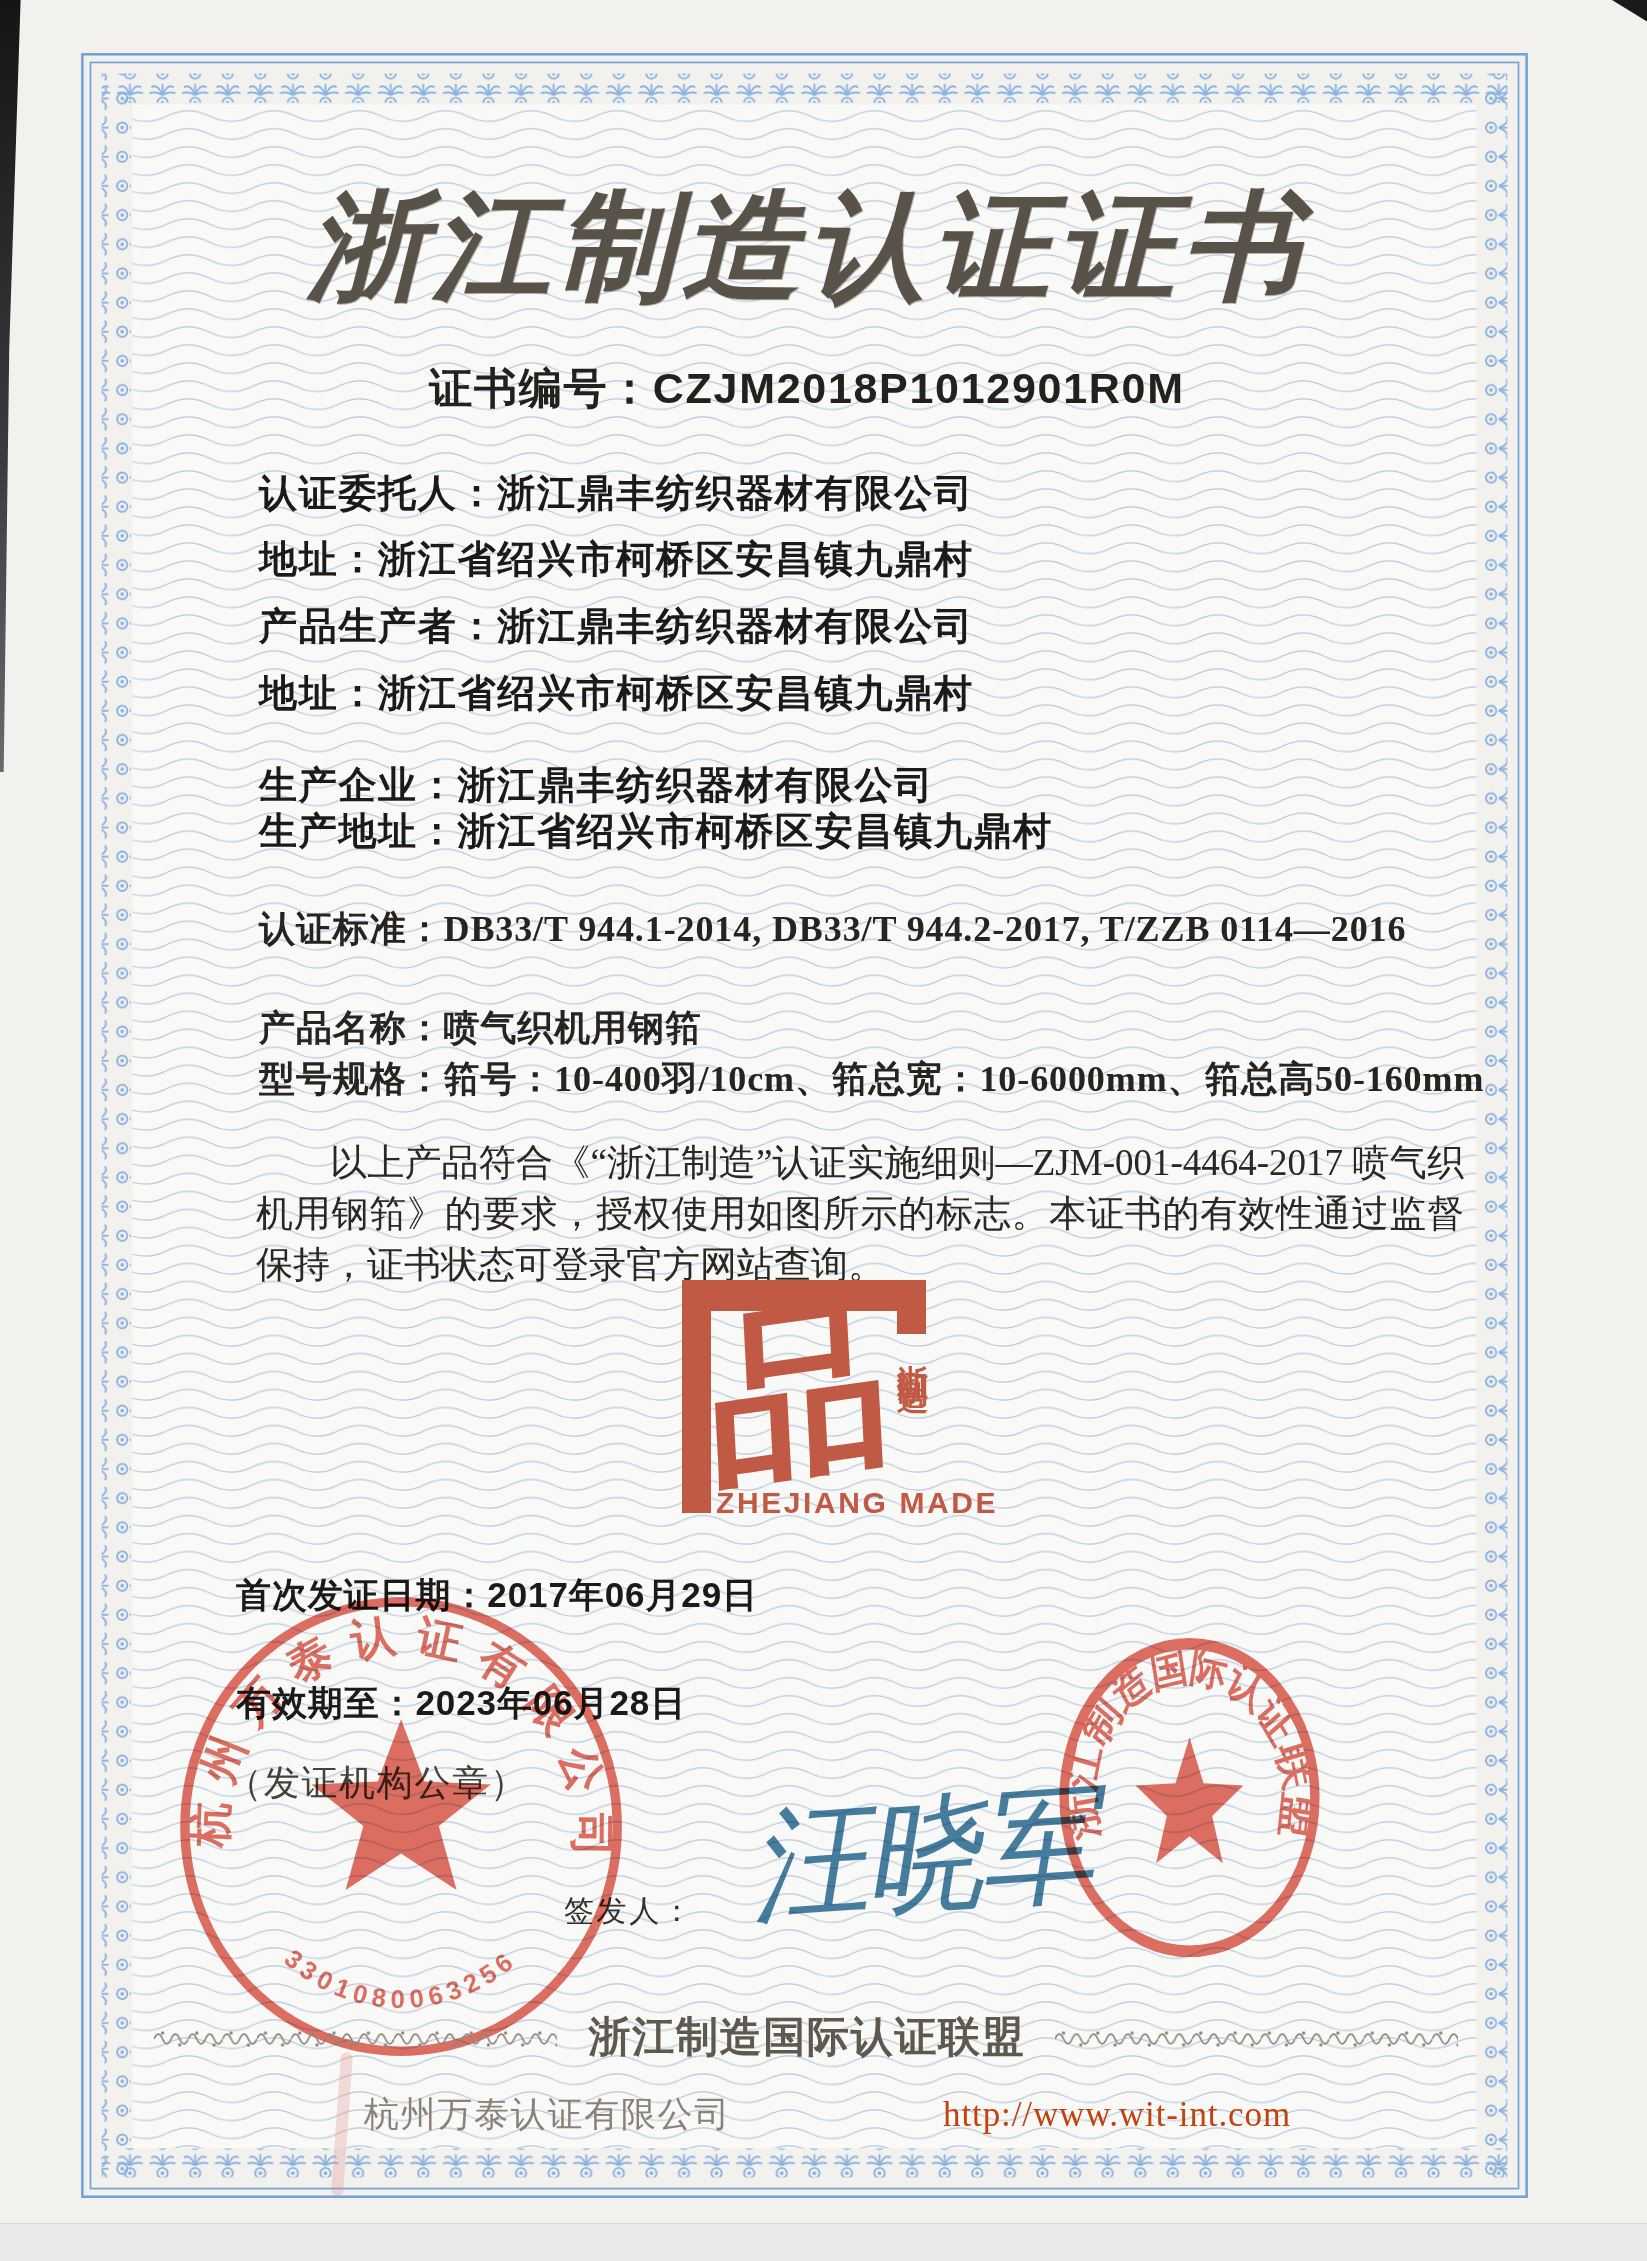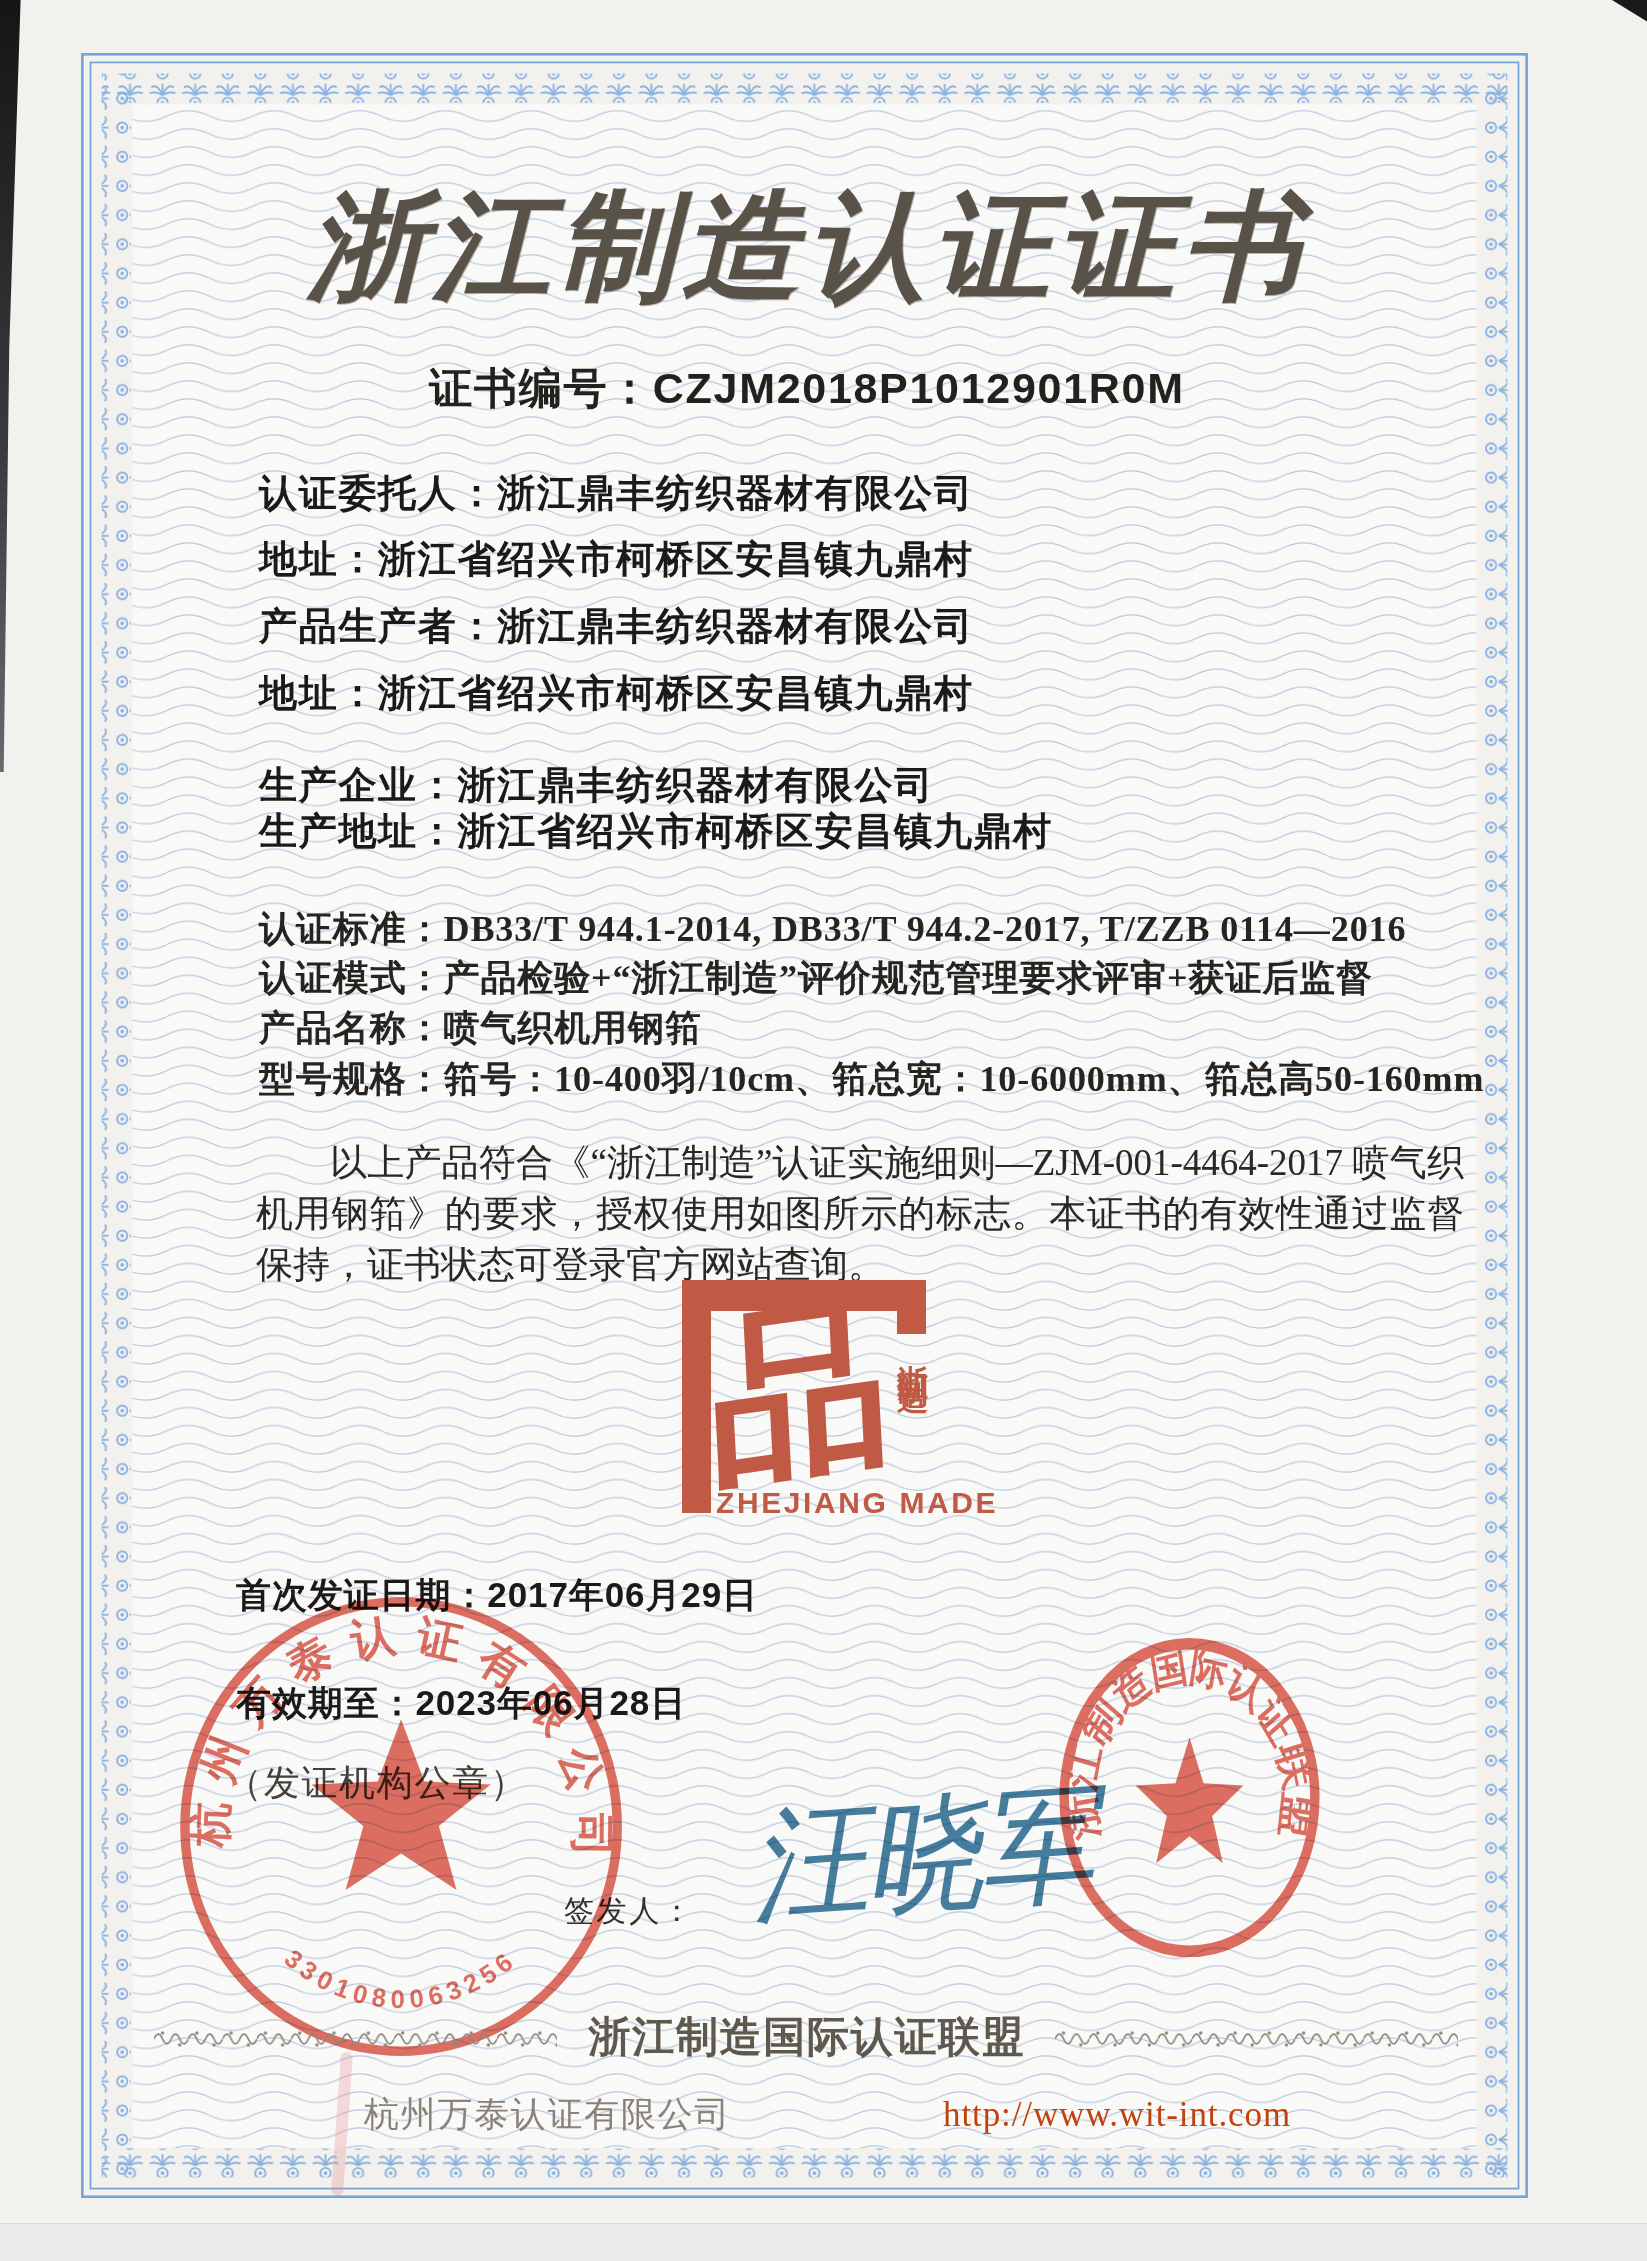--- a/index.html
+++ b/index.html
@@ -92,21 +92,20 @@
   <div class="abs certno">证书编号：CZJM2018P1012901R0M</div>
 
   <div class="abs field" style="top:468px">认证委托人：浙江鼎丰纺织器材有限公司</div>
   <div class="abs field" style="top:534px">地址：浙江省绍兴市柯桥区安昌镇九鼎村</div>
   <div class="abs field" style="top:601px">产品生产者：浙江鼎丰纺织器材有限公司</div>
   <div class="abs field" style="top:668px">地址：浙江省绍兴市柯桥区安昌镇九鼎村</div>
   <div class="abs field" style="top:760px">生产企业：浙江鼎丰纺织器材有限公司</div>
   <div class="abs field" style="top:806px">生产地址：浙江省绍兴市柯桥区安昌镇九鼎村</div>
 
   <div class="abs spec" style="top:905px">认证标准：DB33/T 944.1-2014, DB33/T 944.2-2017, T/ZZB 0114—2016</div>
-  <div class="abs spec" style="top:954px">认证模式：产品检验+“浙江制造”评价规范管理要求评审+获证后监督</div>
   <div class="abs spec" style="top:1004px">产品名称：喷气织机用钢筘</div>
   <div class="abs spec" style="top:1055px">型号规格：筘号：10-400羽/10cm、筘总宽：10-6000mm、筘总高50-160mm</div>
 
   <div class="abs statement">以上产品符合《“浙江制造”认证实施细则—ZJM-001-4464-2017 喷气织机用钢筘》的要求，授权使用如图所示的标志。本证书的有效性通过监督保持，证书状态可登录官方网站查询。</div>
 
   <div class="abs logo">
     <div class="bar logo-top"></div>
     <div class="bar logo-left"></div>
     <div class="bar logo-stub"></div>
     <span class="logo-glyph">品</span>

